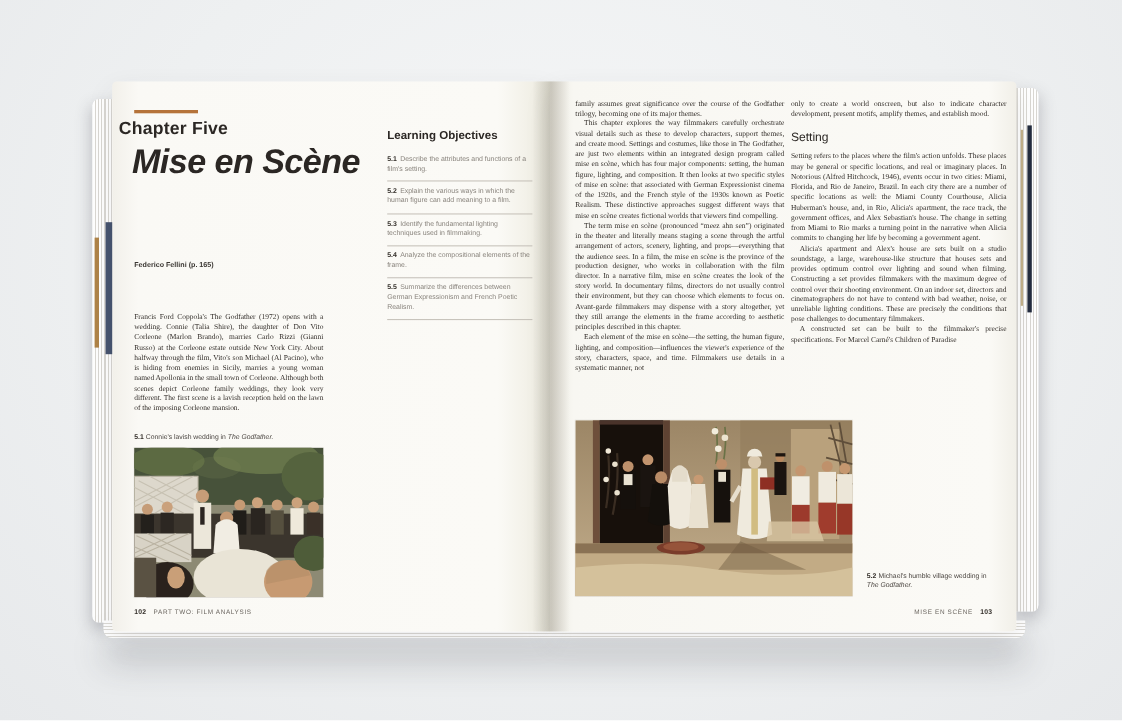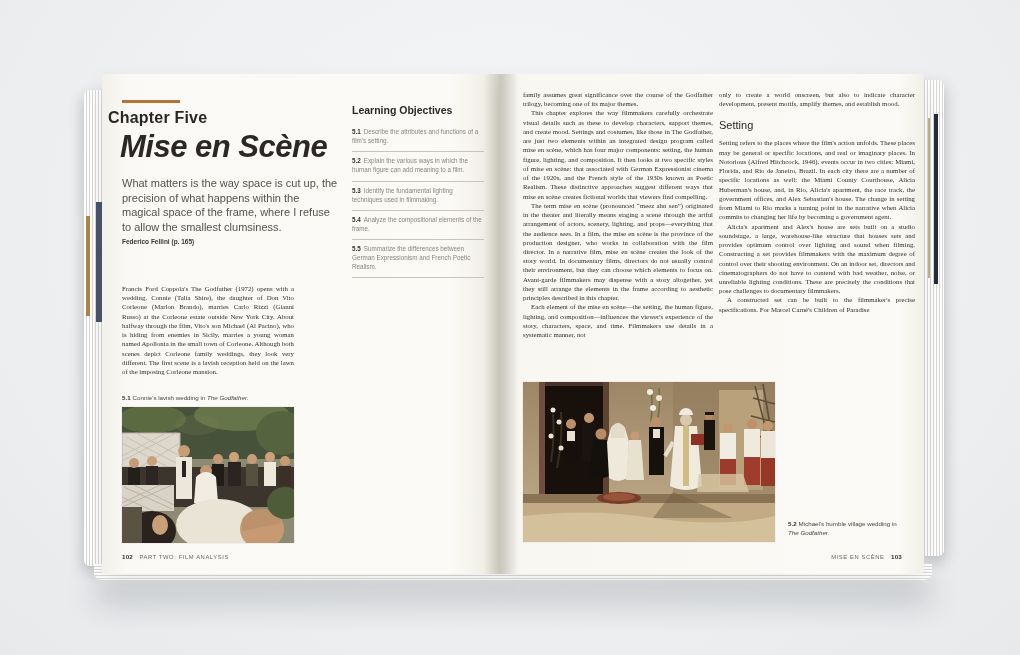--- a/index.html
+++ b/index.html
@@ -41,21 +41,21 @@
   .abs { position:absolute; }
 
   
   .chapter-rule { width:58px; height:3px; }
   .chapter-label { font-size:16px; font-weight:bold; color:#2b2724; letter-spacing:.2px; }
   .chapter-title { font-size:31px; font-weight:bold; font-style:italic; color:#2b2724; letter-spacing:-.5px; }
   .quote { font-size:11px; line-height:1.32; color:#57524d; width:216px; }
   .quote-attr { font-size:6.5px; font-weight:bold; color:#3a3632; margin-top:6px; }
 
   
-  .lo { width:132px; }
+  .lo { width:132px;margin-top:13px; }
   .lo-head { font-size:10.5px; font-weight:bold; color:#2b2724; margin-bottom:7px; }
   .lo-item { font-size:6.3px; line-height:1.45; color:#8a857e; padding:4px 0 6px 0; border-bottom:1px solid #c8c4bc; }
   .lo-num { font-weight:bold; color:#35302b; margin-right:3px; }
 
   
   .col { text-align:justify; }
   .col p { font-family:"Liberation Serif", serif; font-size:6.8px; line-height:1.36; color:#332e2a; }
   .col p.ind { text-indent:8px; }
 
   .sec-head { font-size:11px; font-weight:normal; color:#2b2724; }
@@ -80,21 +80,20 @@
     <div class="tab tab-gold-left"></div>
     <div class="tab tab-navy-left"></div>
     <div class="tab tab-gold-right"></div>
     <div class="tab tab-navy-right"></div>
 
     <div class="page page-left">
 
       <div class="abs chapter-rule" style="left:20px; top:26px; background:#b5733a;"></div>
       <div class="abs chapter-label" style="left:6px; top:35px;">Chapter Five</div>
       <div class="abs chapter-title" style="left:18px; top:55px;">Mise en Scène</div>
-      <div class="abs quote" style="left:20px; top:102px;">What matters is the way space is cut up, the precision of what happens within the magical space of the frame, where I refuse to allow the smallest clumsiness.</div>
       <div class="abs quote-attr" style="left:20px; top:158px;">Federico Fellini (p. 165)</div>
 
       <div class="abs lo" style="left:250px; top:30px;">
         <div class="lo-head">Learning Objectives</div>
         <div class="lo-item">
           <span class="lo-num">5.1</span><span>Describe the attributes and functions of a film's setting.</span>
         </div>
         <div class="lo-item">
           <span class="lo-num">5.2</span><span>Explain the various ways in which the human figure can add meaning to a film.</span>
         </div>

